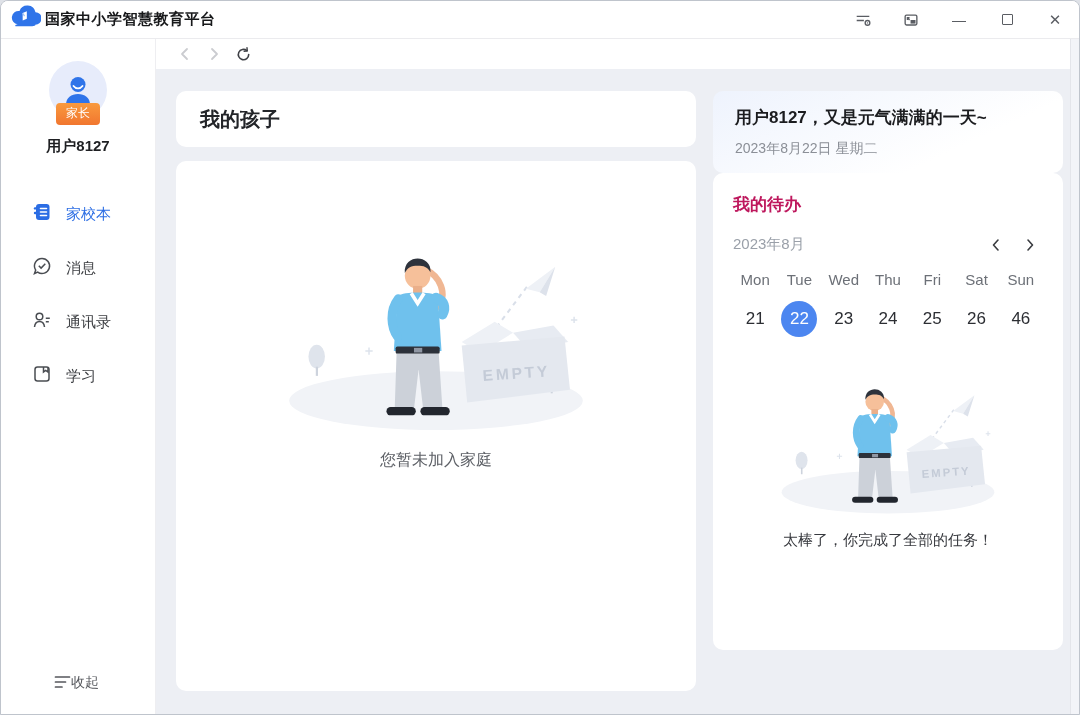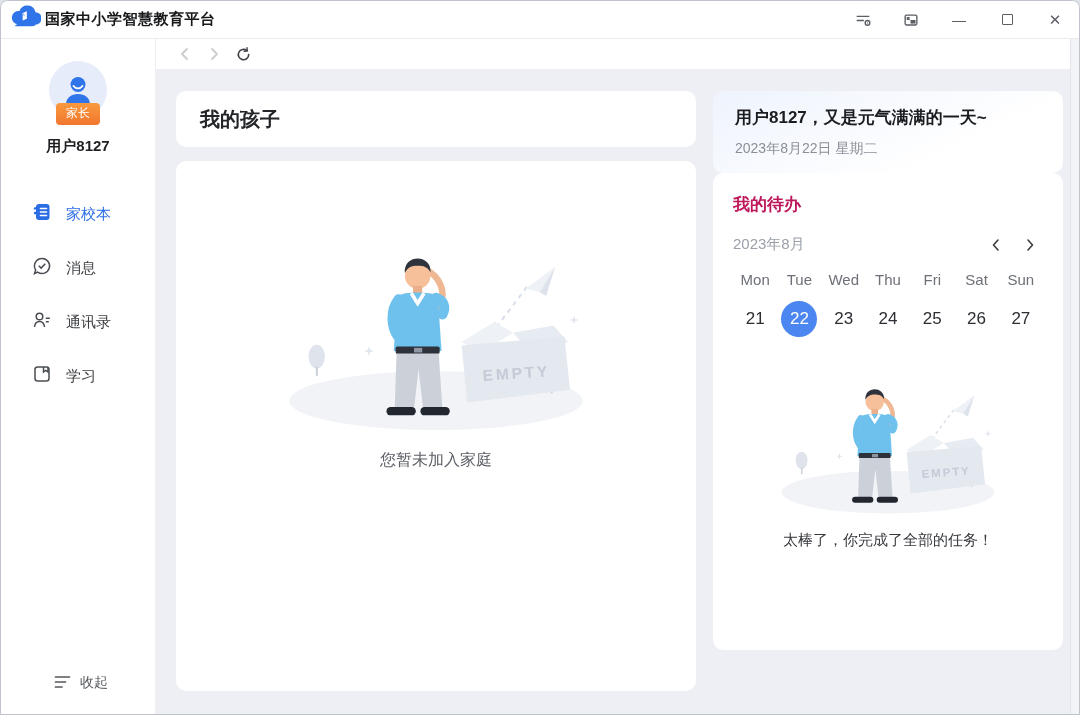--- a/index.html
+++ b/index.html
@@ -33,21 +33,21 @@
   .role-badge{ position:absolute; left:50%; transform:translateX(-50%); bottom:0;
                background:linear-gradient(180deg,#f99a3e,#f1762f); color:#fff; font-size:12px;
                padding:2px 10px 3px; border-radius:4px; white-space:nowrap; }
   .username{ margin-top:12px; font-size:15px; font-weight:bold; color:#1e1f22; }
   .nav{ margin-top:34px; width:100%; }
   .nav-item{ display:flex; align-items:center; gap:14px; padding:12px 0 12px 31px;
              font-size:15px; color:#3c3e42; cursor:pointer; margin-bottom:7px; }
   .nav-item .nav-label{ line-height:20px; }
   .nav-item.active{ color:#2b6de4; }
   .collapse-btn{ position:absolute; left:53px; bottom:22px; display:flex; align-items:center;
-                 gap:9px; font-size:14px; color:#55575c; cursor:pointer; background:none; border:none; }
+                 gap:0; font-size:14px; color:#55575c; cursor:pointer; background:none; border:none; }
 
   
   .content-col{ flex:1; display:flex; flex-direction:column; min-width:0; background:#fff; }
   .toolbar{ height:30px; min-height:30px; background:#fff; display:flex; align-items:center;
             gap:13px; padding-left:21px; }
   .tool-btn{ background:none; border:none; display:flex; align-items:center; cursor:pointer; padding:0; }
 
   .scroll-area{ flex:1; background:#edeff4; display:flex; gap:17px; padding:22px 0 0 20px; overflow:hidden; }
   .card{ background:#fff; border-radius:10px; }
 
@@ -309,21 +309,21 @@
               <div class="date-cell">
                   <span class="pill">24</span>
                 </div>
               <div class="date-cell">
                   <span class="pill">25</span>
                 </div>
               <div class="date-cell">
                   <span class="pill">26</span>
                 </div>
               <div class="date-cell">
-                  <span class="pill">27</span>
+                  <span class="pill">46</span>
                 </div>
             </div>
 
             <svg class="illu-right">
               <use href="#illu"></use>
             </svg>
             <div class="done-caption">太棒了，你完成了全部的任务！</div>
           </div>
         </div>
 

